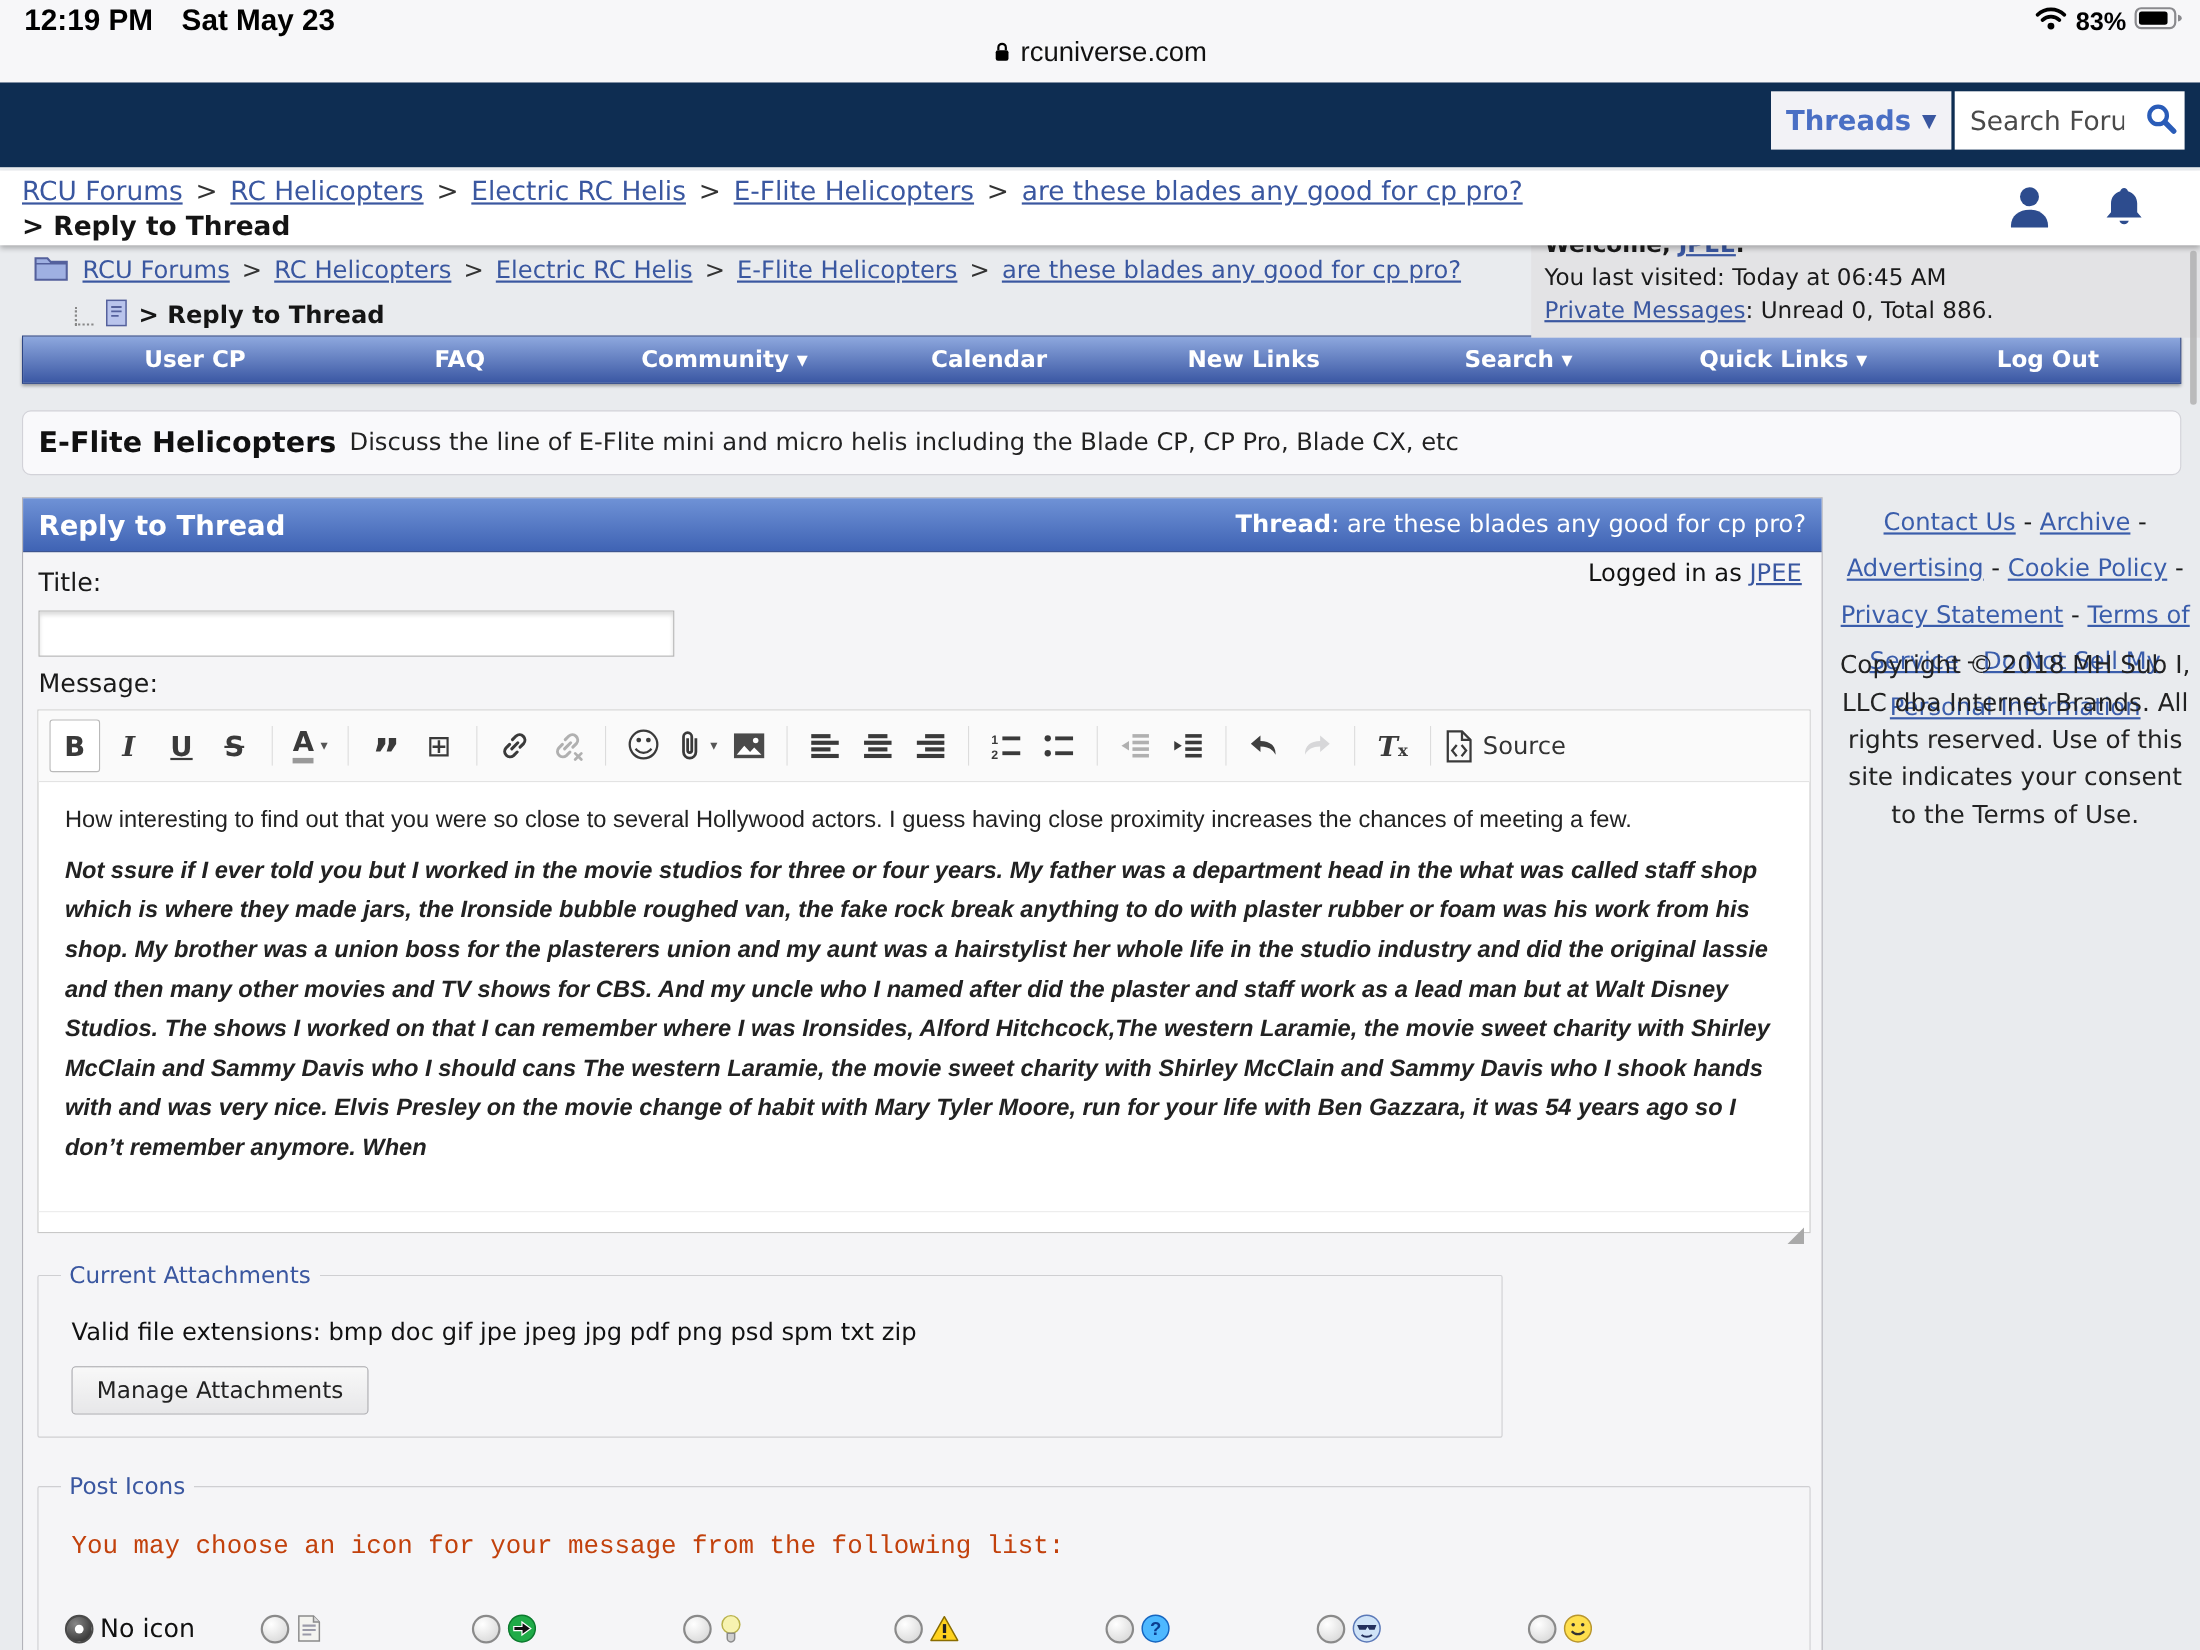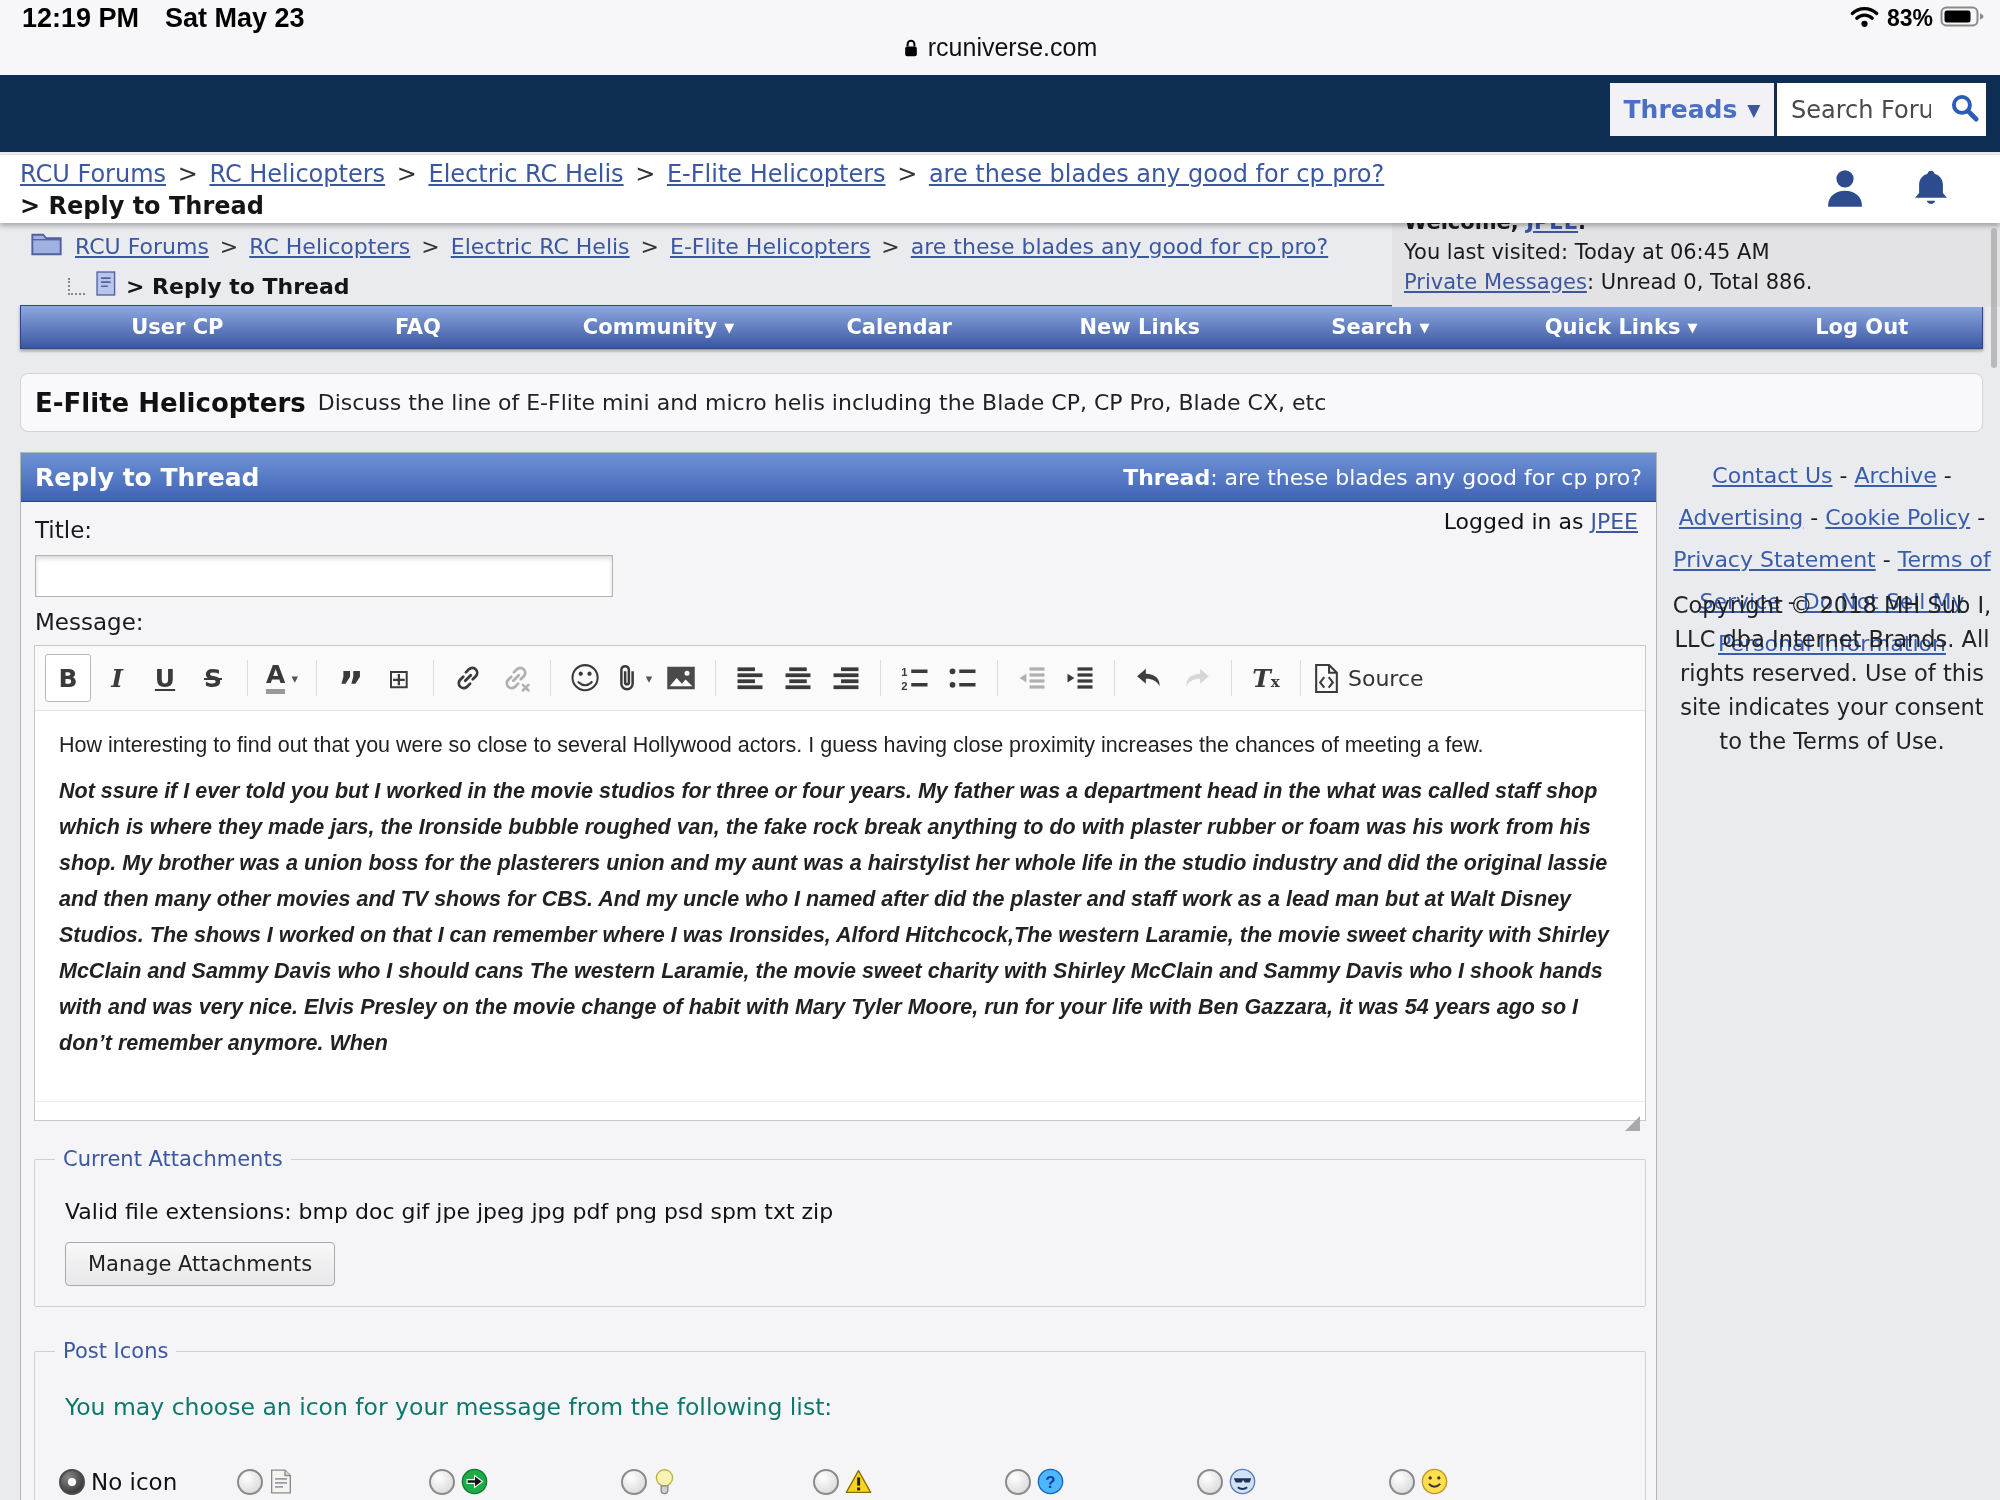--- a/index.html
+++ b/index.html
@@ -85,26 +85,26 @@
   .editor-body{height:374px;overflow:hidden;padding:16px 24px 0 24px;font-family:"Liberation Sans",sans-serif;
     font-size:21.5px;line-height:36px;color:#222;}
   .editor-body p{margin:0 0 10px 0;}
   .editor-body p.bold-italic{font-weight:700;font-style:italic;}
   .editor-foot{height:34px;border-top:1px solid #ececec;position:relative;}
   .resize-grip{position:absolute;right:5px;bottom:5px;width:0;height:0;
     border-left:15px solid transparent;border-bottom:15px solid #a9a9a9;}
   
   fieldset{border:1px solid #cfcfd2;border-radius:2px;margin:0;background:transparent;}
   fieldset legend{color:#3a57a0;font-size:21px;padding:0 8px;margin-left:8px;}
-  .attach-fieldset{position:absolute;left:13px;top:694px;width:1612px;height:160px;box-sizing:border-box;}
+  .attach-fieldset{position:absolute;left:13px;top:694px;width:1332px;height:160px;box-sizing:border-box;}
   .ext-line{margin:22px 0 0 18px;font-size:22px;color:#111;}
   .manage-btn{margin:18px 0 0 18px;font-size:21px;color:#222;background:linear-gradient(#f8f8f8,#e7e7e9);
     border:1px solid #a9a9ad;border-radius:4px;padding:9px 22px;font-family:"DejaVu Sans",sans-serif;}
   .pi-fieldset{position:absolute;left:13px;top:886px;width:1612px;height:330px;box-sizing:border-box;overflow:hidden;}
-  .pi-instruction{margin:24px 0 0 18px;font-size:23.5px;color:#0f766e;}
+  .pi-instruction{margin:24px 0 0 18px;font-size:23.5px;color:#c2410c;font-family:Liberation Mono, monospace;}
   .pi-grid{margin:44px 0 0 12px;display:grid;grid-template-columns:178px repeat(7,192px);row-gap:10px;align-items:center;}
   .pi-cell{display:flex;align-items:center;gap:6px;height:34px;}
   .pi-radio{width:26px;height:26px;border-radius:50%;box-sizing:border-box;border:2px solid #8a8a8a;
     background:radial-gradient(circle at 35% 30%, #ffffff 0%, #d2d2d2 100%);flex:0 0 auto;}
   .pi-radio.sel{border:2px solid #4a4a4a;background:radial-gradient(circle at 35% 30%, #888 0%, #222 100%);position:relative;}
   .pi-radio.sel::after{content:"";position:absolute;left:7px;top:7px;width:8px;height:8px;border-radius:50%;background:#fff;}
   .pi-label{font-size:23px;color:#111;}
   
   .legal-links{position:absolute;left:1670px;top:455px;width:324px;text-align:center;font-size:22px;line-height:42px;}
   .legal-links a{color:#3a5dab;text-decoration:underline;}

